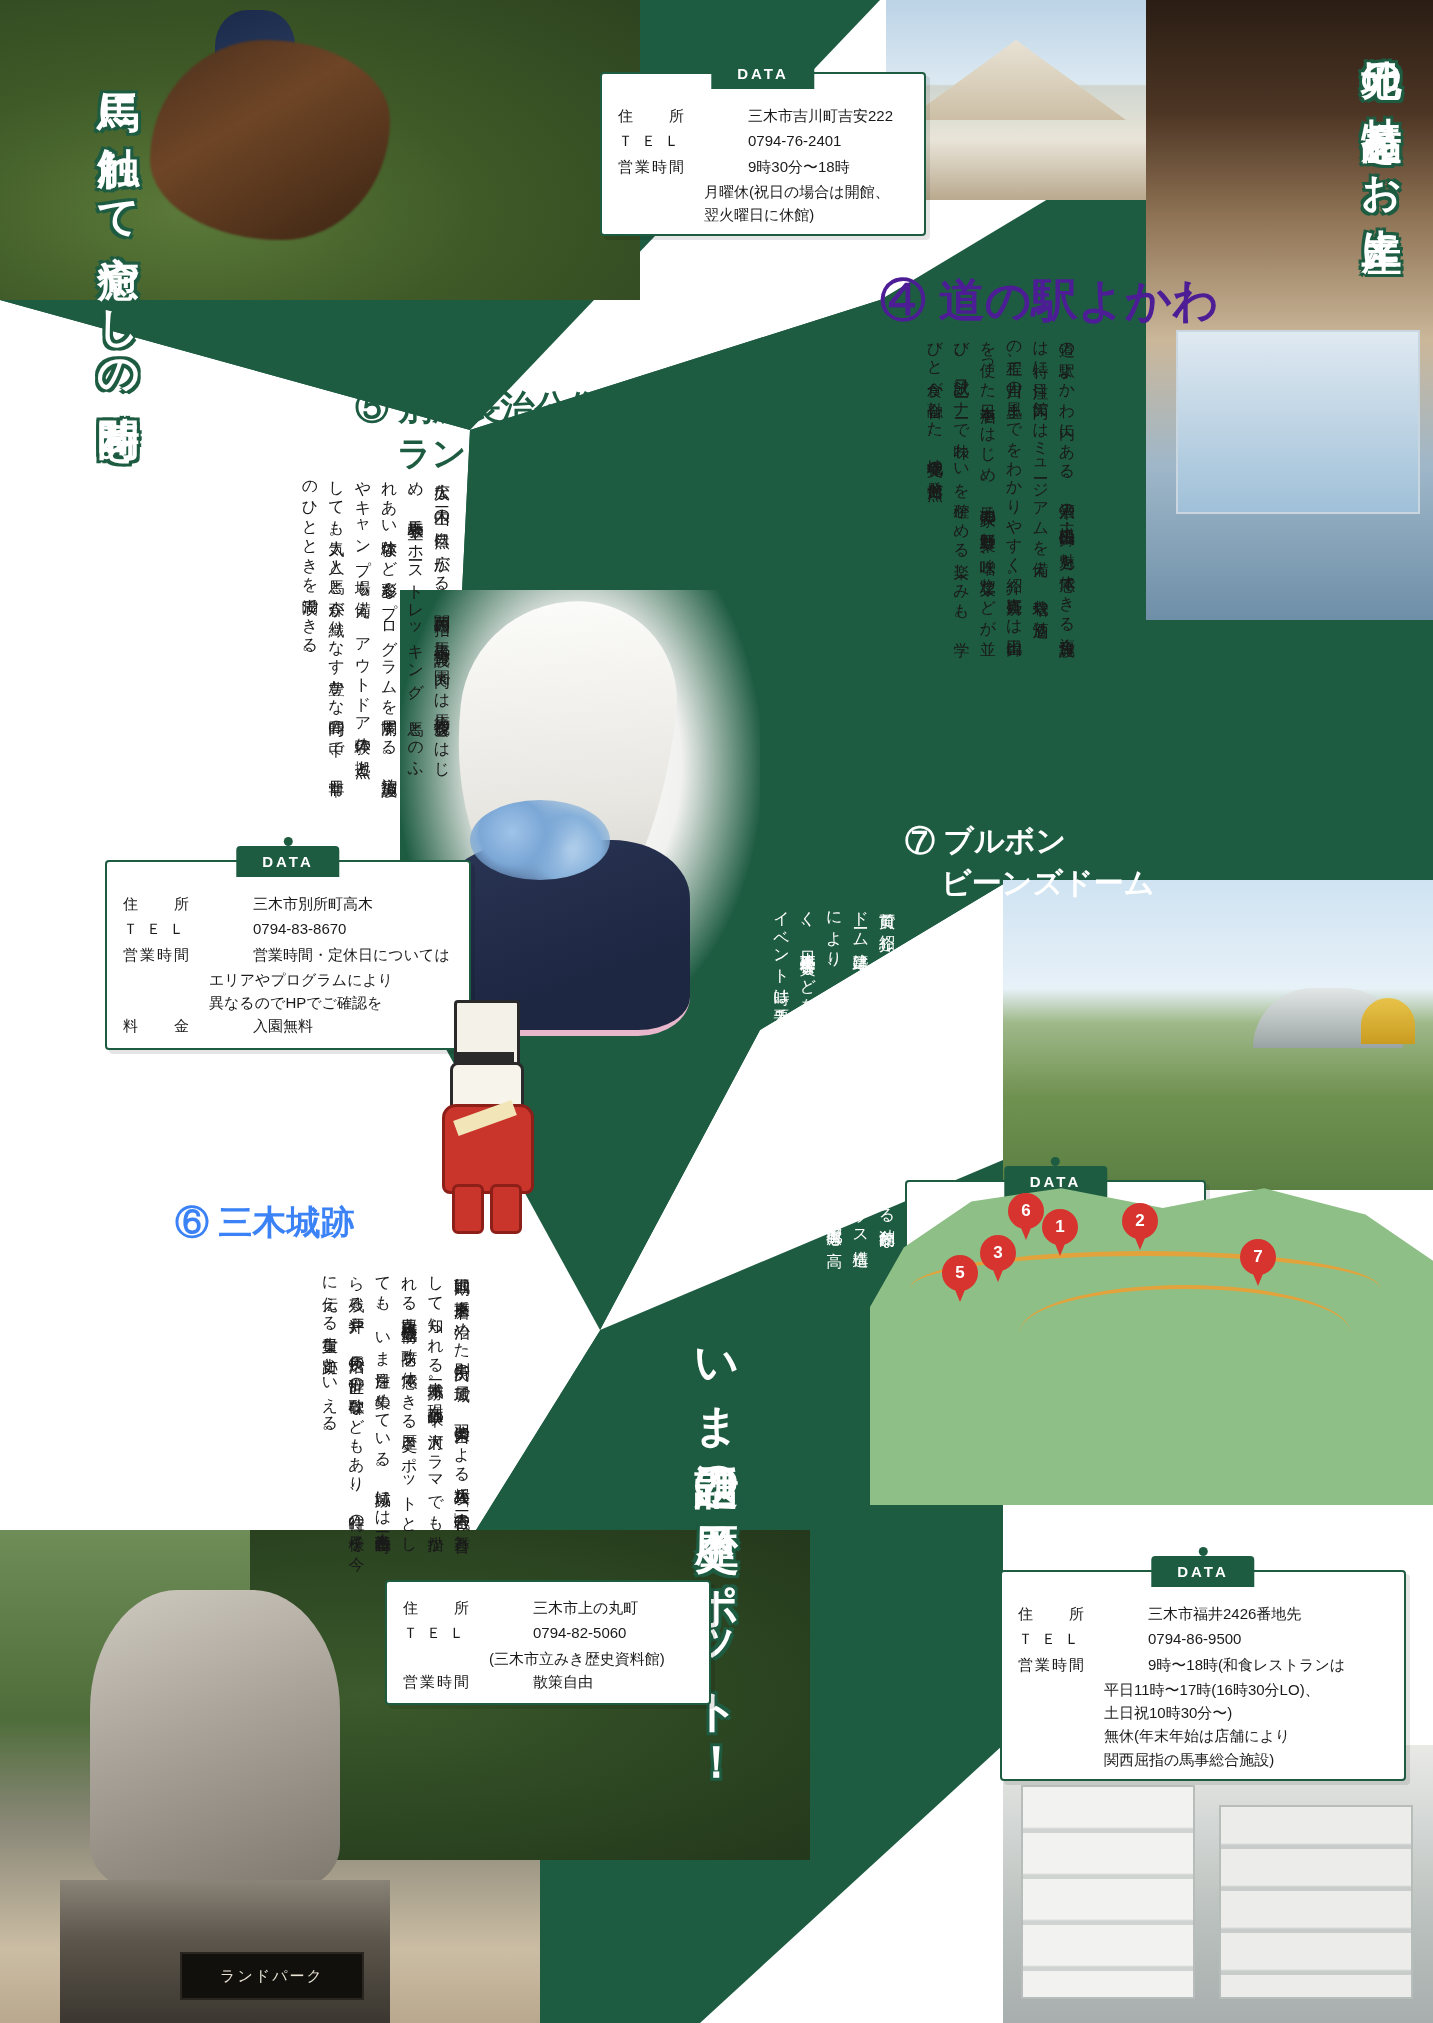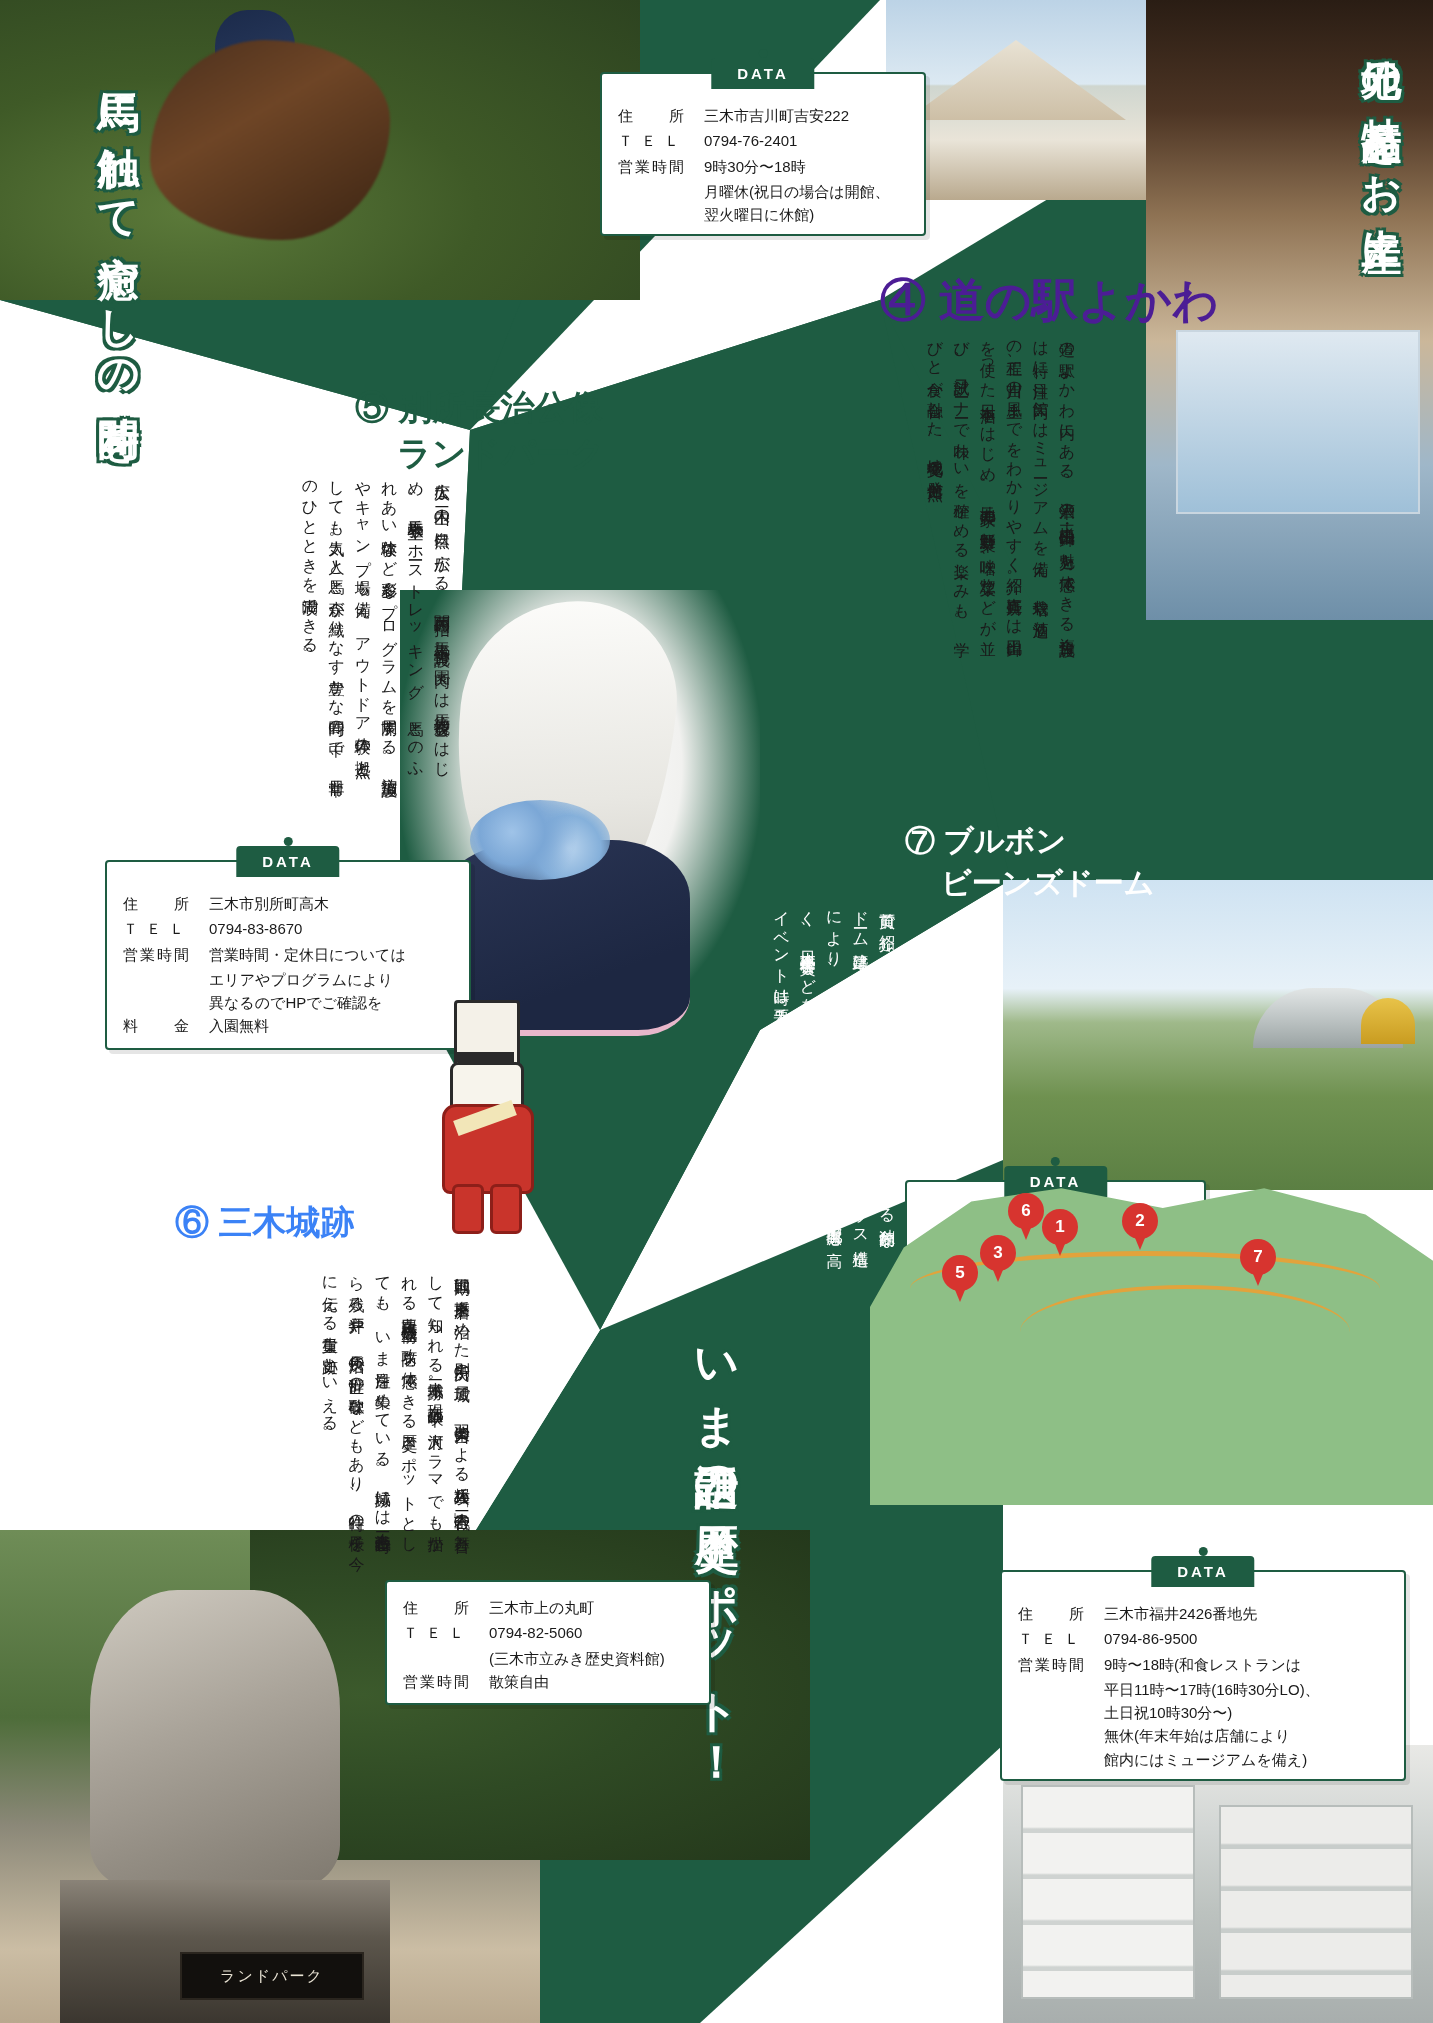--- a/index.html
+++ b/index.html
@@ -183,21 +183,21 @@
     position:absolute;left:50%;top:-16px;transform:translateX(-50%);
     background:#1e5c42;color:#ffffff;
     padding:4px 26px 4px 26px;
     font-size:15px;letter-spacing:3px;font-weight:bold;
     border-radius:4px 4px 0 0;
   }
   .data-tag:before{
     content:"";position:absolute;left:50%;top:-9px;transform:translateX(-50%);
     width:9px;height:9px;border-radius:50%;background:#1e5c42;
   }
-  .drow{display:flex;align-items:flex-start;margin-bottom:2px;}
+  .drow{display:flex;align-items:flex-start;margin-bottom:2px;gap:44px;}
   .dlabel{flex:0 0 86px;letter-spacing:2px;white-space:nowrap;}
   .dval{flex:1;}
   .dsub{margin-left:86px;}
 
   
   .mascot{position:absolute;left:430px;top:1000px;width:110px;height:230px;}
   .mascot .hat{position:absolute;left:24px;top:0;width:60px;height:64px;background:#f4f1e8;border:3px solid #2a2a2a;border-radius:4px;}
   .mascot .hatline{position:absolute;left:24px;top:52px;width:60px;height:10px;background:#2a2a2a;}
   .mascot .face{position:absolute;left:20px;top:62px;width:68px;height:46px;background:#f7f4ec;border:3px solid #2a2a2a;border-radius:8px;}
   .mascot .body{position:absolute;left:12px;top:104px;width:86px;height:84px;background:#c9342b;border:3px solid #8d1f19;border-radius:14px 14px 8px 8px;}
@@ -427,14 +427,14 @@
     <div class="dlabel">Ｔ Ｅ Ｌ</div>
     <div class="dval">0794-86-9500</div>
   </div>
   <div class="drow">
     <div class="dlabel">営業時間</div>
     <div class="dval">9時〜18時(和食レストランは</div>
   </div>
   <div class="dsub">平日11時〜17時(16時30分LO)、</div>
   <div class="dsub">土日祝10時30分〜)</div>
   <div class="dsub">無休(年末年始は店舗により</div>
-  <div class="dsub">館内にはミュージアムを備え)</div>
+  <div class="dsub">関西屈指の馬事総合施設)</div>
 </div>
 
 </body></html>

